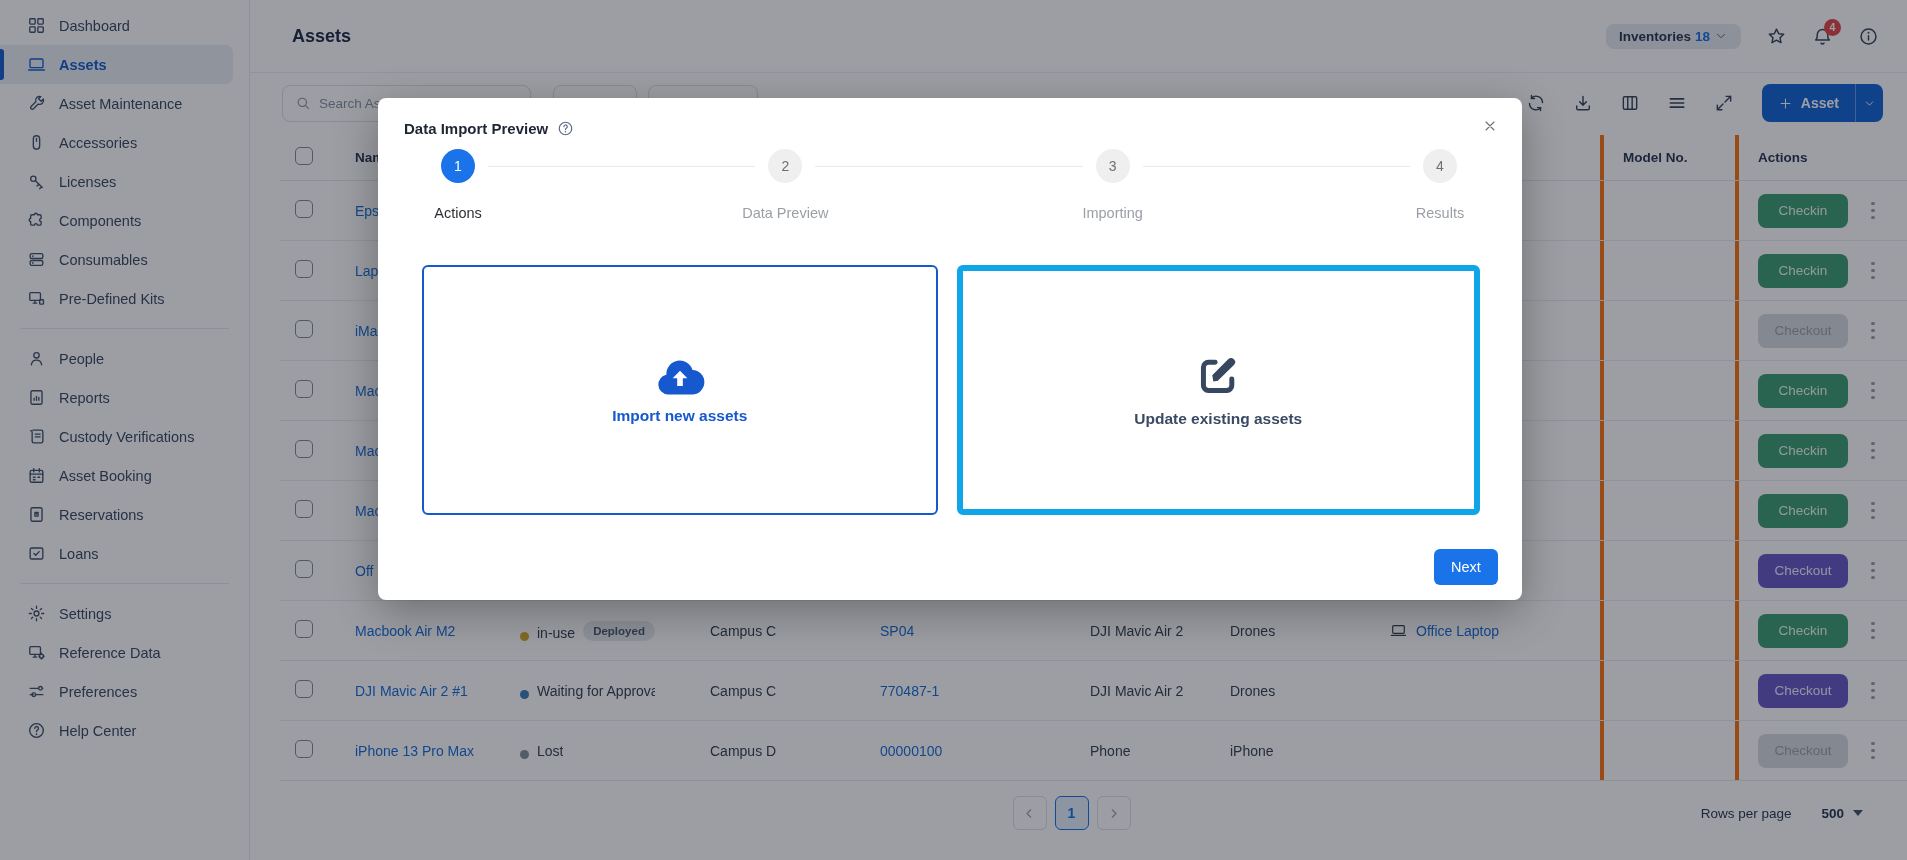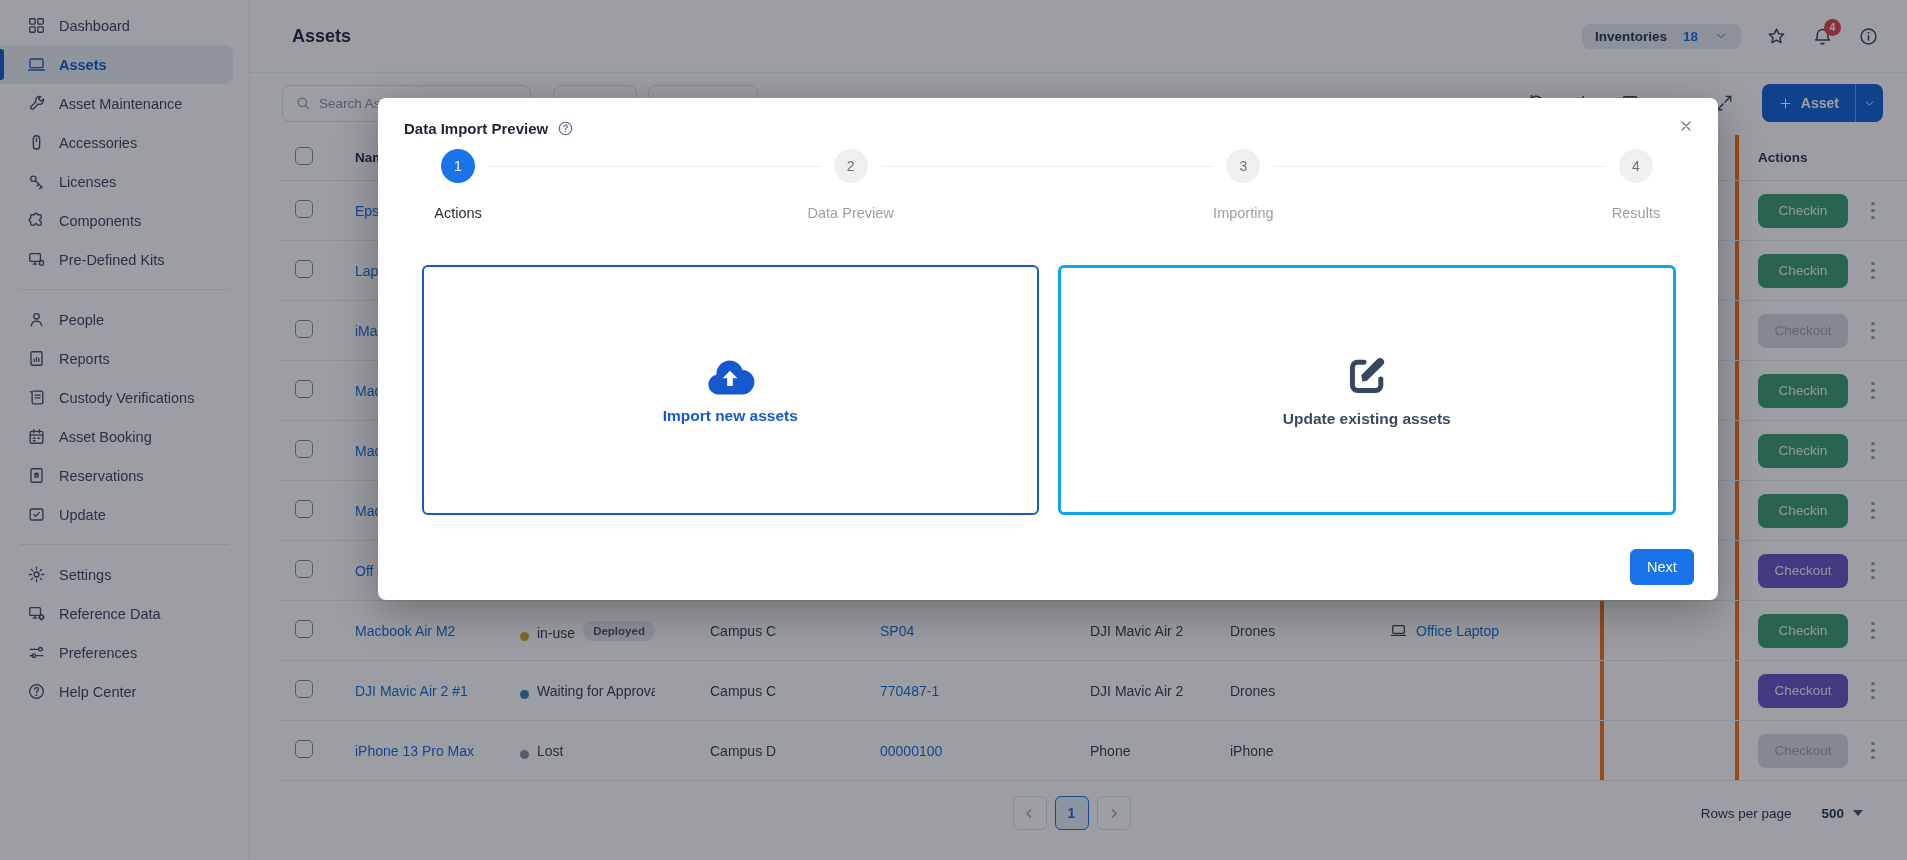--- a/index.html
+++ b/index.html
@@ -21,21 +21,21 @@
   .nav-item.active { background:#e9eef6; color:#1a5fd0; font-weight:bold; }
   .nav-item.active .nicon { color:#1a5fd0; }
   .nav-item.active::before { content:""; position:absolute; left:-0px; top:4px; bottom:4px; width:4px; background:#1a5fd0; border-radius:0 3px 3px 0; }
   .nav-divider { border-top:1px solid #e8eaee; margin:10px 20px; }
 
   
   .main { position:absolute; left:250px; top:0; width:1657px; height:860px; }
   .topbar { height:73px; display:flex; align-items:center; justify-content:space-between; padding:0 28px 0 42px; border-bottom:1px solid #eceef2; }
   .page-title { font-size:18px; font-weight:bold; color:#22304a; }
   .topbar-right { display:flex; align-items:center; gap:25px; }
-  .pill { display:flex; align-items:center; gap:16px; background:#e6e9ee; border:none; border-radius:8px; height:25px; padding:0 13px; font-family:inherit; font-size:13.5px; font-weight:bold; color:#2b3a55; cursor:pointer; }
+  .pill { display:flex; align-items:center; gap:4px; background:#e6e9ee; border:none; border-radius:8px; height:25px; padding:0 13px; font-family:inherit; font-size:13.5px; font-weight:bold; color:#2b3a55; cursor:pointer; }
   .pill .count { color:#1a73e8; }
   .pill .chev { color:#5b6678; }
   .tb-icon { background:none; border:none; color:#3a465c; cursor:pointer; position:relative; padding:0; }
   .tb-icon svg { width:21px; height:21px; }
   .badge { position:absolute; top:-7px; right:-8px; min-width:17px; height:17px; border-radius:9px; background:#e5484d; color:#fff; font-size:10.5px; font-weight:bold; display:flex; align-items:center; justify-content:center; padding:0 4px; }
 
   .toolbar { position:absolute; top:84px; left:32px; right:24px; display:flex; align-items:center; height:38px; }
   .search-box { display:flex; align-items:center; gap:8px; width:249px; height:37px; border:1px solid #dcdfe5; border-radius:8px; padding:0 12px; background:#fff; color:#8a93a3; }
   .search-box input { border:none; outline:none; flex:1; font-family:inherit; font-size:13.5px; color:#333; background:transparent; }
   .search-box input::placeholder { color:#8a93a3; }
@@ -76,40 +76,40 @@
   .pager { display:flex; align-items:center; gap:8px; }
   .pg-btn { width:34px; height:34px; border:1px solid #dcdfe4; border-radius:6px; background:#fff; color:#9aa2ae; display:flex; align-items:center; justify-content:center; cursor:pointer; }
   .pg-btn svg { width:15px; height:15px; }
   .pg-current { width:34px; height:34px; border:1px solid #1a73e8; border-radius:6px; background:#e8f1fd; color:#1a73e8; font-size:14px; font-weight:bold; display:flex; align-items:center; justify-content:center; cursor:pointer; }
   .rpp { position:absolute; right:0; display:flex; align-items:center; gap:9px; font-size:13.5px; color:#2b3a55; }
   .rpp .val { font-weight:bold;margin-left:21px; }
   .caret-down { width:0; height:0; border-left:5px solid transparent; border-right:5px solid transparent; border-top:6px solid #4a566b; cursor:pointer; }
 
   
   .overlay { position:absolute; inset:0; background:rgba(8,13,24,0.40); z-index:5; }
-  .modal { position:absolute; left:378px; top:98px; width:1340px; height:502px; background:#fff; border-radius:8px; box-shadow:0 12px 44px rgba(0,0,0,.3); z-index:6; }
+  .modal { position:absolute; left:378px; top:98px; width:1144px; height:502px; background:#fff; border-radius:8px; box-shadow:0 12px 44px rgba(0,0,0,.3); z-index:6; }
   .modal-title-row { position:absolute; top:22px; left:26px; display:flex; align-items:center; gap:9px; }
   .modal-title { font-size:15px; font-weight:bold; color:#1f2633; }
   .help-ic { color:#5c6b84; }
   .help-ic svg { width:17px; height:17px; }
   .modal-close { position:absolute; top:20px; right:24px; background:none; border:none; color:#6b6f76; cursor:pointer; }
   .modal-close svg { width:16px; height:16px; }
   .stepper { position:absolute; top:51px; left:63px; right:65px; display:flex; align-items:center; }
   .step-node { position:relative; width:34px; height:34px; flex:0 0 34px; }
   .step-circle { width:34px; height:34px; border-radius:50%; display:flex; align-items:center; justify-content:center; font-size:14px; }
   .step-active .step-circle { background:#1a73e8; color:#fff; }
   .step-pending .step-circle { background:#efefef; color:#6c6f73; }
   .step-label { position:absolute; top:56px; left:50%; transform:translateX(-50%); white-space:nowrap; font-size:14.5px; }
   .step-active .step-label { color:#2c2f33; }
   .step-pending .step-label { color:#9a9fa6; }
   .step-line { flex:1; height:1px; background:#ebebeb; margin:0 13px; }
   .cards { position:absolute; top:167px; left:44px; right:42px; height:250px; display:flex; gap:19px; }
   .opt-card { flex:1; border-radius:6px; display:flex; flex-direction:column; align-items:center; justify-content:center; gap:11px; cursor:pointer; background:#fff;text-align:right; }
   .opt-card.selected { border:2px solid #1659cf; }
-  .opt-card.unselected { border:3px solid #0ea5e9; }
+  .opt-card.unselected { border:6px solid #0ea5e9; }
   .opt-card .card-label { font-size:15.5px; font-weight:bold; }
   .opt-card.selected .card-label { color:#1659cf; }
   .opt-card.unselected .card-label { color:#3a4a63; }
   .card-ic-blue { color:#1659cf; }
   .card-ic-dark { color:#37475f; }
   .next-btn { position:absolute; right:24px; top:451px; width:64px; height:36px; background:#1a73e8; color:#fff; border:none; border-radius:6px; font-family:inherit; font-size:14.5px; cursor:pointer; }
 </style>
 </head>
 <body>
 
@@ -165,20 +165,30 @@
         <span class="nicon">
           <svg class="ic" width="19" height="19" viewBox="0 0 24 24">
             <path d="M9.3 4.7a1.9 1.9 0 0 1 3.8 0h3.2A1.5 1.5 0 0 1 17.8 6.2v3.2a1.9 1.9 0 0 0 0 3.8v3.2a1.5 1.5 0 0 1-1.5 1.5h-3.2a1.9 1.9 0 0 0-3.8 0H6.1a1.5 1.5 0 0 1-1.5-1.5v-3.2a1.9 1.9 0 0 1 0-3.8V6.2a1.5 1.5 0 0 1 1.5-1.5z"></path>
           </svg>
         </span>
         <span>Components</span>
       </div>
       <div class="nav-item">
         <span class="nicon">
           <svg class="ic" width="19" height="19" viewBox="0 0 24 24">
+            <rect x="4" y="4.5" width="16" height="6.2" rx="2"></rect>
+            <rect x="4" y="13.3" width="16" height="6.2" rx="2"></rect>
+            <path d="M7.4 7.6h.01M7.4 16.4h.01" stroke-width="2.2"></path>
+          </svg>
+        </span>
+        <span>Consumables</span>
+      </div>
+      <div class="nav-item">
+        <span class="nicon">
+          <svg class="ic" width="19" height="19" viewBox="0 0 24 24">
             <rect x="3.5" y="4.5" width="13.5" height="9.8" rx="1.5"></rect>
             <path d="M7.8 17.8h4.6M10 14.3v3.5"></path>
             <rect x="16" y="13.6" width="4.8" height="5.6" rx="1"></rect>
           </svg>
         </span>
         <span>Pre-Defined Kits</span>
       </div>
       <div class="nav-divider"></div>
       <div class="nav-item">
         <span class="nicon">
@@ -225,21 +235,21 @@
         </span>
         <span>Reservations</span>
       </div>
       <div class="nav-item">
         <span class="nicon">
           <svg class="ic" width="19" height="19" viewBox="0 0 24 24">
             <rect x="4" y="5" width="16" height="14" rx="2"></rect>
             <path d="m8.8 12 2.2 2.2 4.4-4.6"></path>
           </svg>
         </span>
-        <span>Update</span>
+        <span>Loans</span>
       </div>
       <div class="nav-divider"></div>
       <div class="nav-item">
         <span class="nicon">
           <svg class="ic" width="19" height="19" viewBox="0 0 24 24">
             <circle cx="12" cy="12" r="3.1"></circle>
             <path d="M12 2.9v2.5M12 18.6v2.5M2.9 12h2.5M18.6 12h2.5M5.6 5.6l1.8 1.8M16.6 16.6l1.8 1.8M18.4 5.6l-1.8 1.8M7.4 16.6l-1.8 1.8"></path>
           </svg>
         </span>
         <span>Settings</span>

